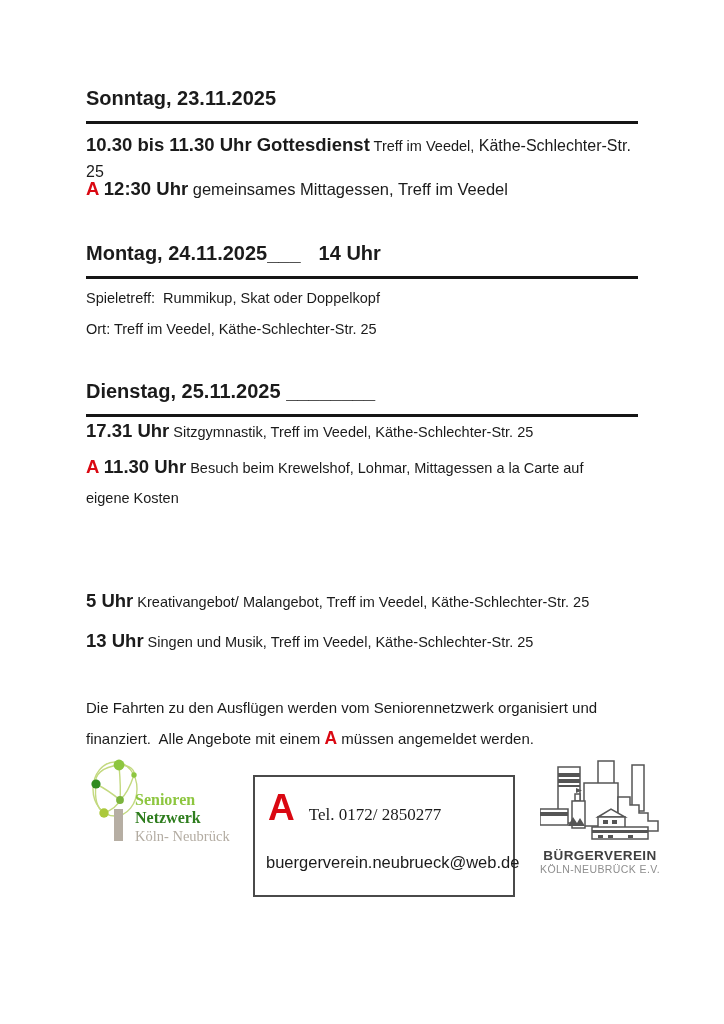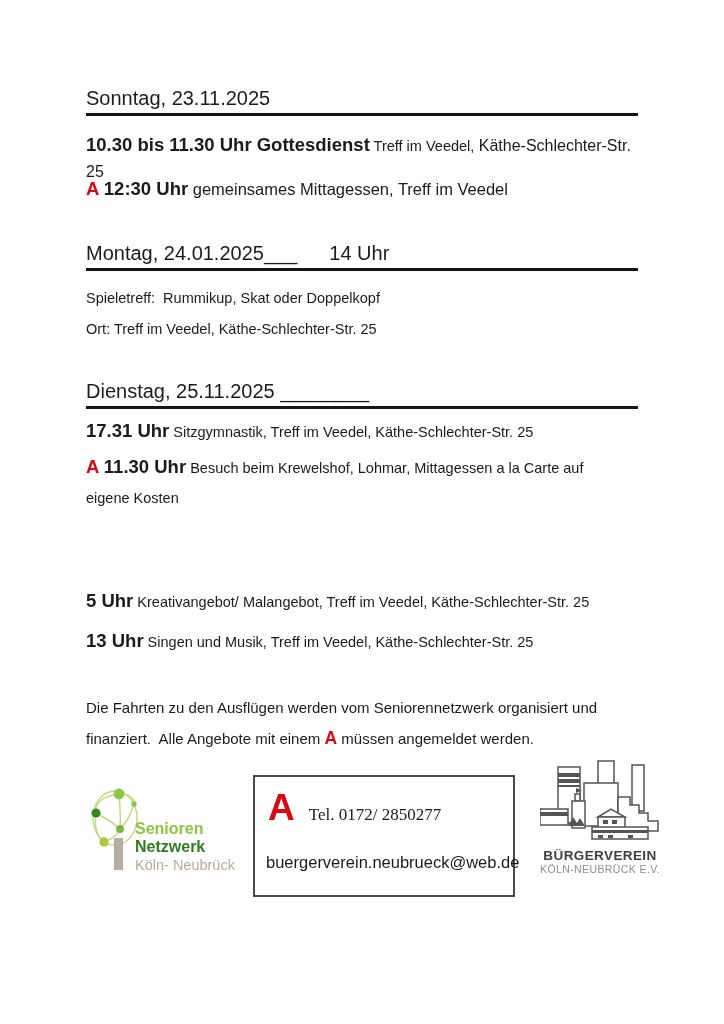--- a/index.html
+++ b/index.html
@@ -8,40 +8,40 @@
     width:724px;height:1024px;
     background:#ffffff;
     font-family:"Liberation Sans",sans-serif;
     color:#1b1b1b;
     overflow:hidden;
   }
   .abs{position:absolute;left:86px;width:552px;}
 
   
   .day-heading{
-    font-size:20px;font-weight:400;line-height:24px;
-    padding-bottom:3px;border-bottom:3px solid #151515;
+    font-size:20px;font-weight:700;line-height:24px;
+    padding-bottom:11px;border-bottom:3px solid #151515;
     white-space:nowrap;
   }
-  .day-heading .extra{margin-left:32px;}
+  .day-heading .extra{margin-left:18px;}
 
   
   .ev{font-size:14.5px;line-height:26px;white-space:pre-wrap;}
   .ev .t{font-size:18.5px;font-weight:700;}
   .ev .mid{font-size:14.5px;}
   .ev .small{font-size:16px;}
   .ev .big-detail{font-size:16.5px;}
   .red{color:#da0812;font-weight:700;}
 
   
   .note{font-size:15px;line-height:31px;white-space:pre-wrap;width:560px;}
   .note .red{font-size:17.5px;}
 
   
-  .logo-sn{position:absolute;left:88px;top:782px;width:160px;height:115px;}
+  .logo-sn{position:absolute;left:88px;top:753px;width:160px;height:115px;font-family:Liberation Serif, serif;}
   .logo-sn svg{position:absolute;left:0;top:0;}
   .sn-text{position:absolute;left:47px;top:38px;line-height:18px;white-space:nowrap;}
   .sn-l1{font-size:16px;font-weight:700;color:#8dc63f;}
   .sn-l2{font-size:16px;font-weight:700;color:#2e7d1e;}
   .sn-l3{font-size:14.5px;color:#b3aca2;}
 
   .contact-box{
     position:absolute;left:253px;top:775px;width:262px;height:122px;
     border:2px solid #4a4a4a;background:#ffffff;box-sizing:border-box;
   }
@@ -59,21 +59,21 @@
 
 <div class="page">
 
   <div class="abs day-heading" style="top:86px">
     <span>Sonntag, 23.11.2025</span>
   </div>
   <div class="abs ev" style="top:132px"><span class="t">10.30 bis 11.30 Uhr Gottesdienst</span><span class="mid"> </span><span class="mid">Treff im Veedel,</span><span class="small"> </span><span class="small">Käthe-Schlechter-Str. 25</span></div>
   <div class="abs ev" style="top:176px"><span class="t red">A</span><span class="t"> </span><span class="t">12:30 Uhr</span><span class="big-detail"> </span><span class="big-detail">gemeinsames Mittagessen, Treff im Veedel</span></div>
 
   <div class="abs day-heading" style="top:241px">
-    <span>Montag, 24.01.2025___</span><span class="extra">14 Uhr</span>
+    <span>Montag, 24.11.2025___</span><span class="extra">14 Uhr</span>
   </div>
   <div class="abs ev" style="top:285px"><span class="mid">Spieletreff:  Rummikup, Skat oder Doppelkopf</span></div>
   <div class="abs ev" style="top:316px"><span class="mid">Ort: Treff im Veedel, Käthe-Schlechter-Str. 25</span></div>
 
   <div class="abs day-heading" style="top:379px">
     <span>Dienstag, 25.11.2025 ________</span>
   </div>
   <div class="abs ev" style="top:418px"><span class="t">17.31 Uhr</span><span class="mid"> </span><span class="mid">Sitzgymnastik, Treff im Veedel, Käthe-Schlechter-Str. 25</span></div>
   <div class="abs ev" style="top:452px;line-height:30px;width:545px"><span class="t red">A</span><span class="t"> </span><span class="t">11.30 Uhr</span><span class="mid"> </span><span class="mid">Besuch beim Krewelshof, Lohmar, Mittagessen a la Carte auf eigene Kosten</span></div>
 

